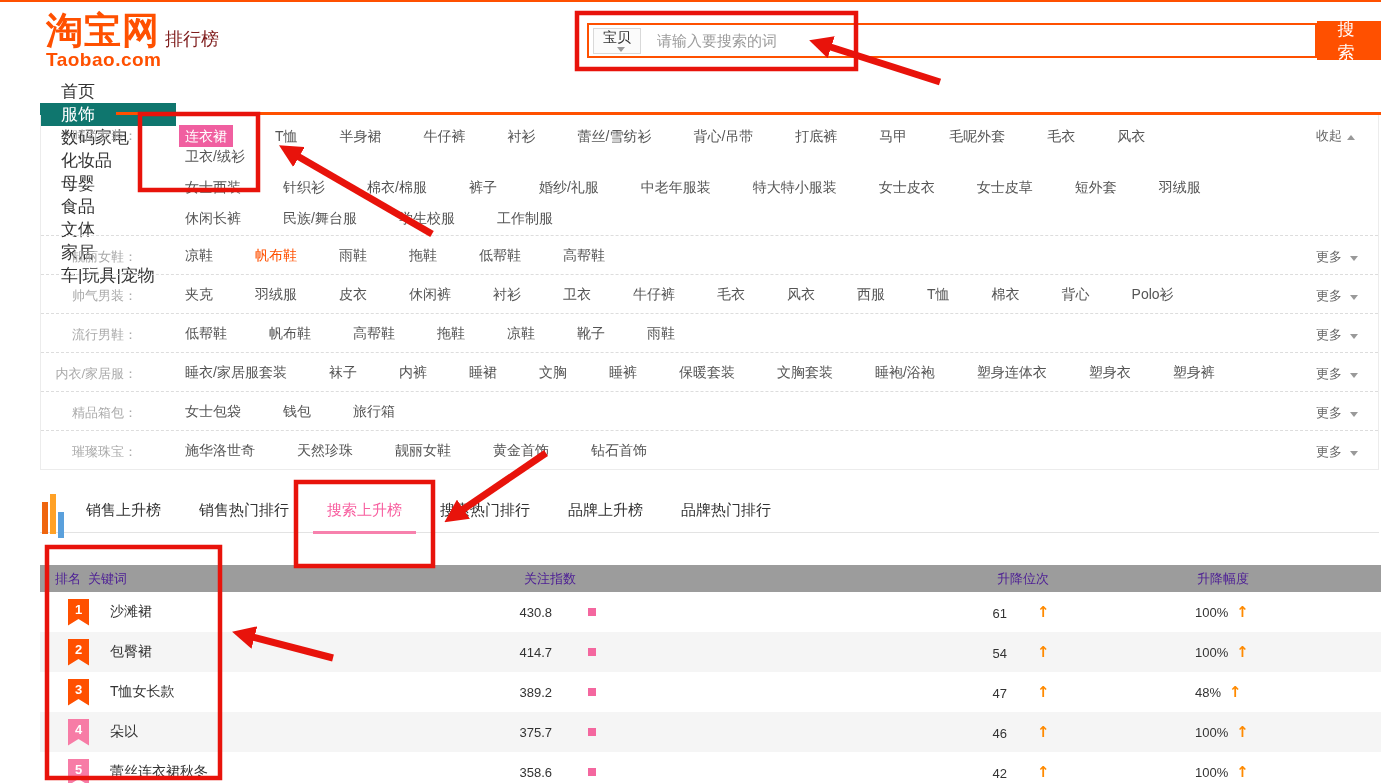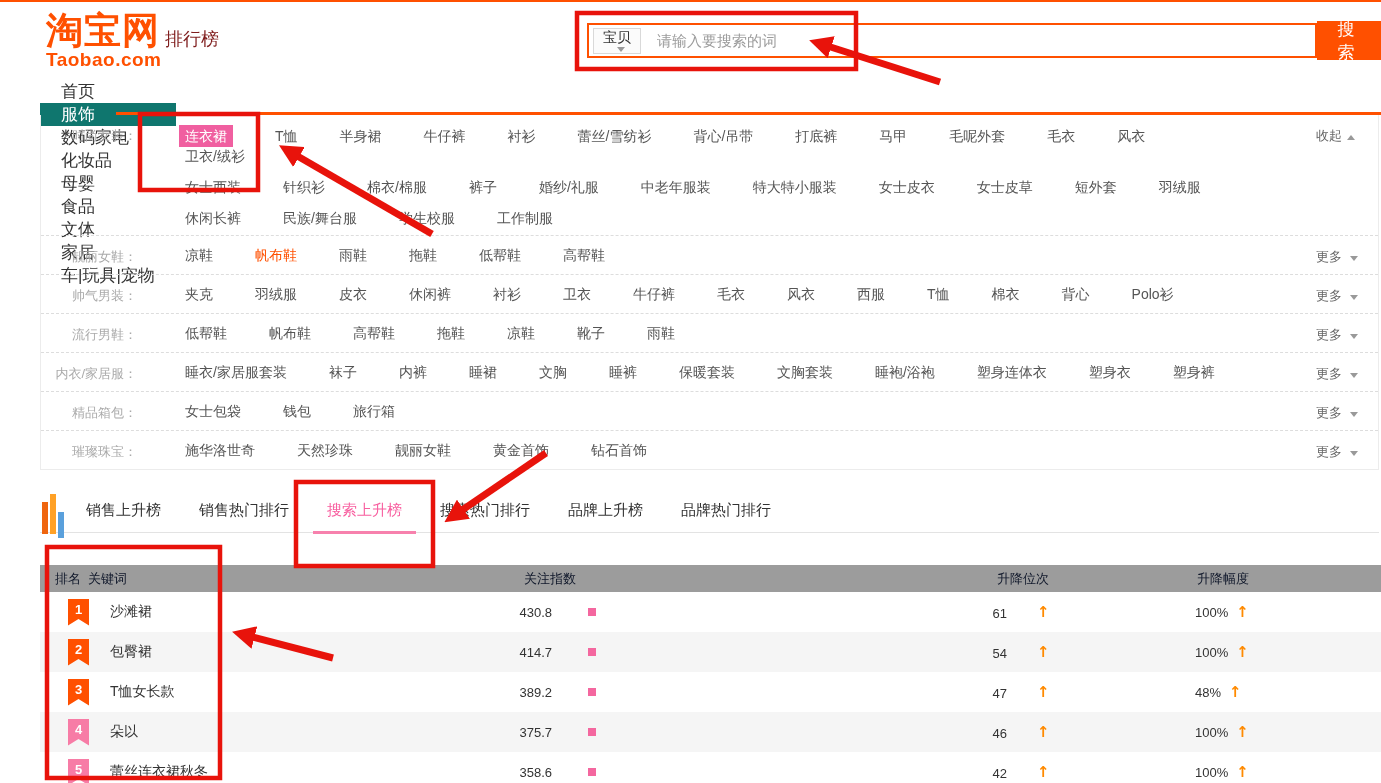--- a/index.html
+++ b/index.html
@@ -49,21 +49,21 @@
   
   #rtabs{position:absolute;left:40px;top:488px;width:1339px;height:45px;border-bottom:1px solid #e3e3e3;box-sizing:border-box;}
   #rtab-icon{position:absolute;left:2px;top:4px;}
   #rtab-list{position:absolute;left:46px;top:0;display:flex;}
   .rtab{margin-right:38px;font-size:15px;color:#333;cursor:pointer;position:relative;padding:13px 0;}
   .rtab.active{color:#f85e9f;}
   .rtab.active::after{content:"";position:absolute;left:-14px;right:-14px;bottom:-1px;height:3px;background:#f781ad;}
 
   
   #table{position:absolute;left:40px;top:565px;width:1341px;}
-  #thead{display:flex;align-items:center;height:27px;background:#9c9c9c;color:#0f172a;font-size:13px;}
+  #thead{display:flex;align-items:center;height:27px;background:#9c9c9c;color:#4c1d95;font-size:13px;}
   .h0{margin-left:15px;} .h1{margin-left:7px;} .h2{margin-left:397px;} .h3{margin-left:421px;} .h4{margin-left:148px;}
   .trow{display:grid;grid-template-columns:60px 160px 300px 90px 1fr 150px 250px;height:40px;align-items:center;font-size:13px;color:#333;}
   .trow.alt{background:#f5f5f5;}
   .badge{width:21px;height:27px;margin-left:28px;color:#fff;font-size:13px;font-weight:bold;text-align:center;line-height:21px;clip-path:polygon(0 0,100% 0,100% 100%,50% 76%,0 100%);}
   .badge.top{background:#ff5000;}
   .badge.low{background:#f77ca6;}
   .kw{padding-left:10px;font-size:14px;cursor:pointer;}
   .idx{text-align:right;padding-right:8px;font-size:13px;}
   .sq{width:8px;height:8px;background:#f4679f;margin-left:28px;}
   .pos{display:flex;align-items:flex-end;}

